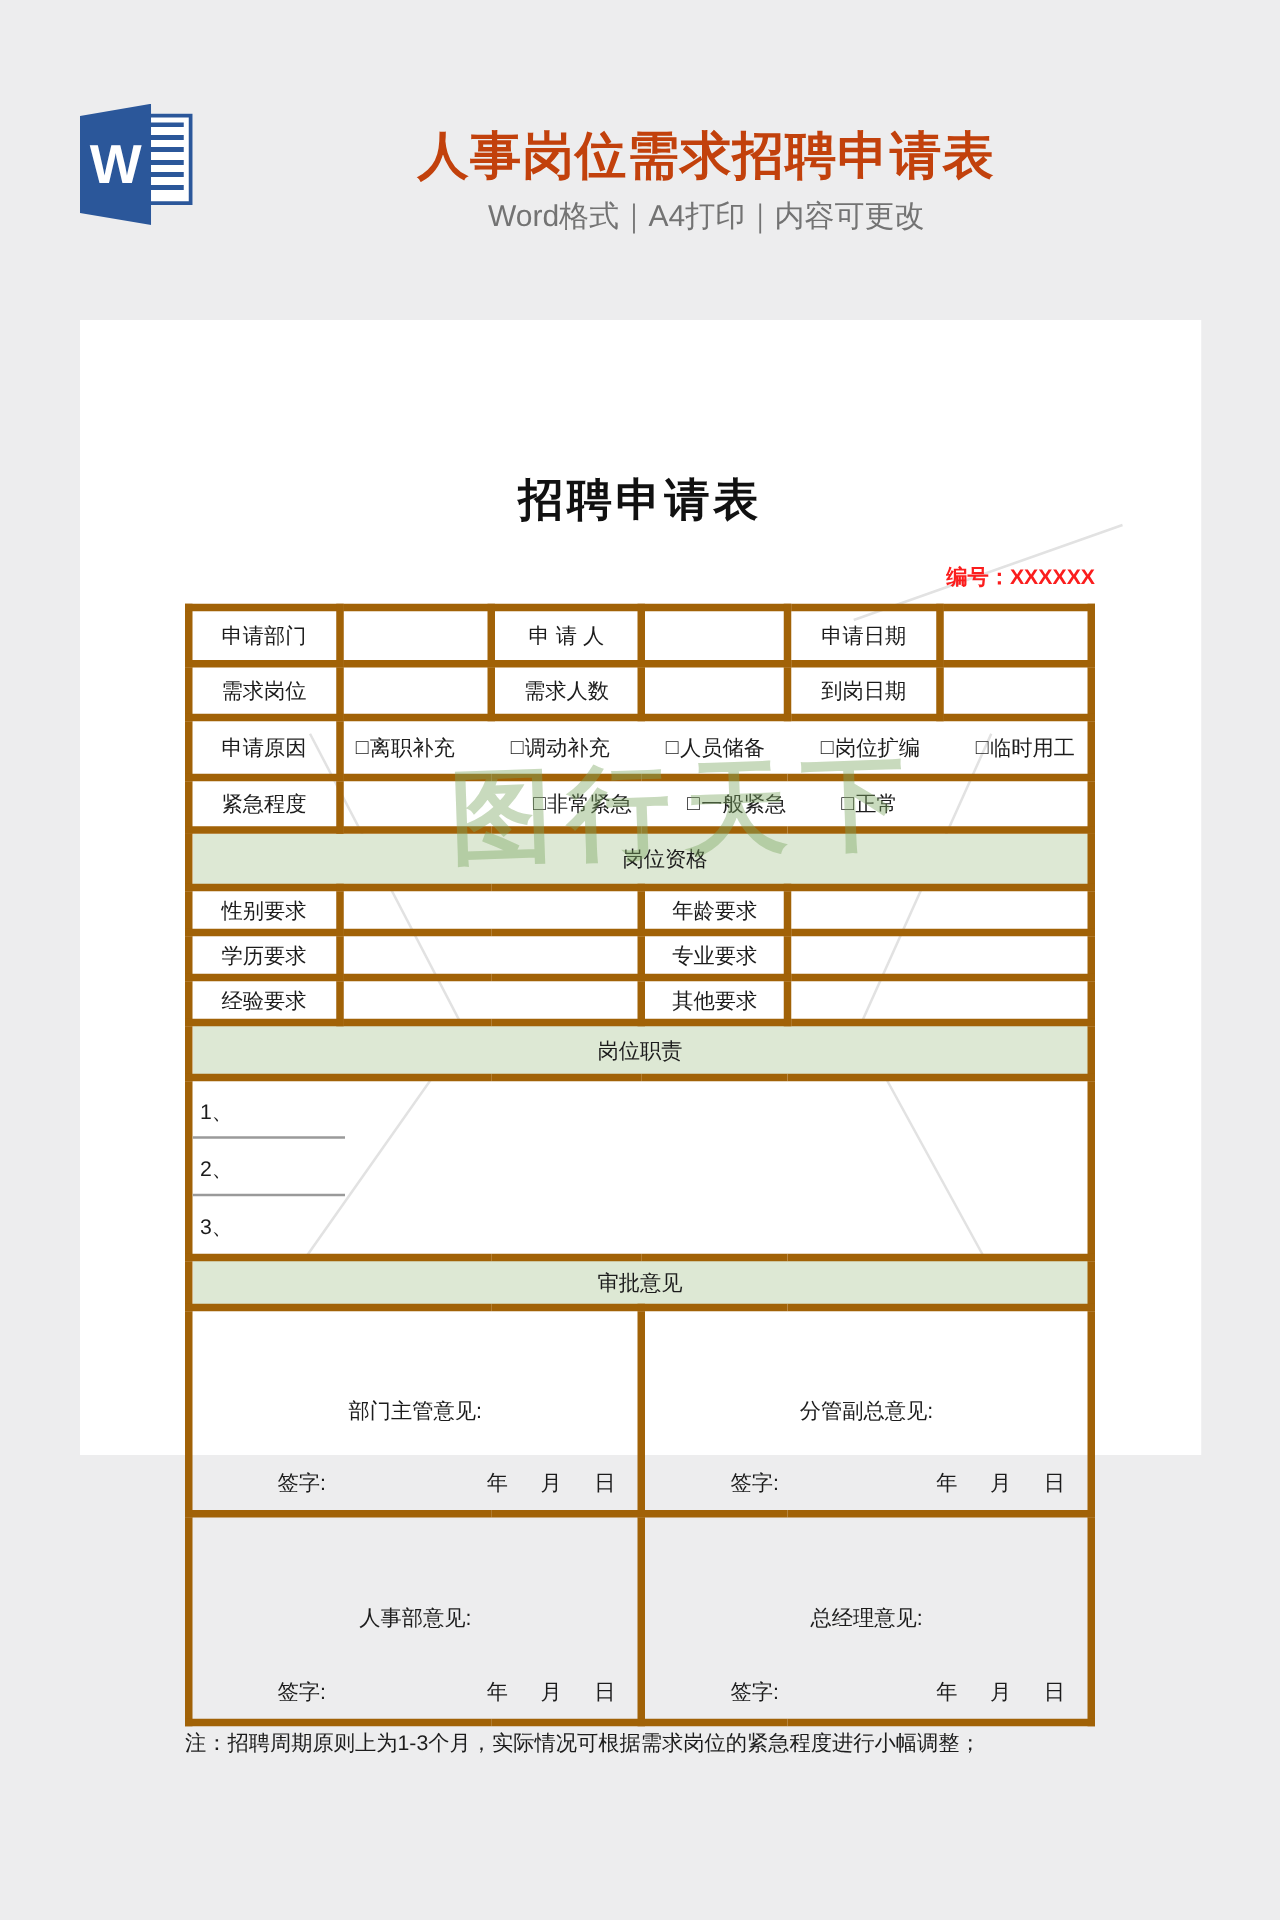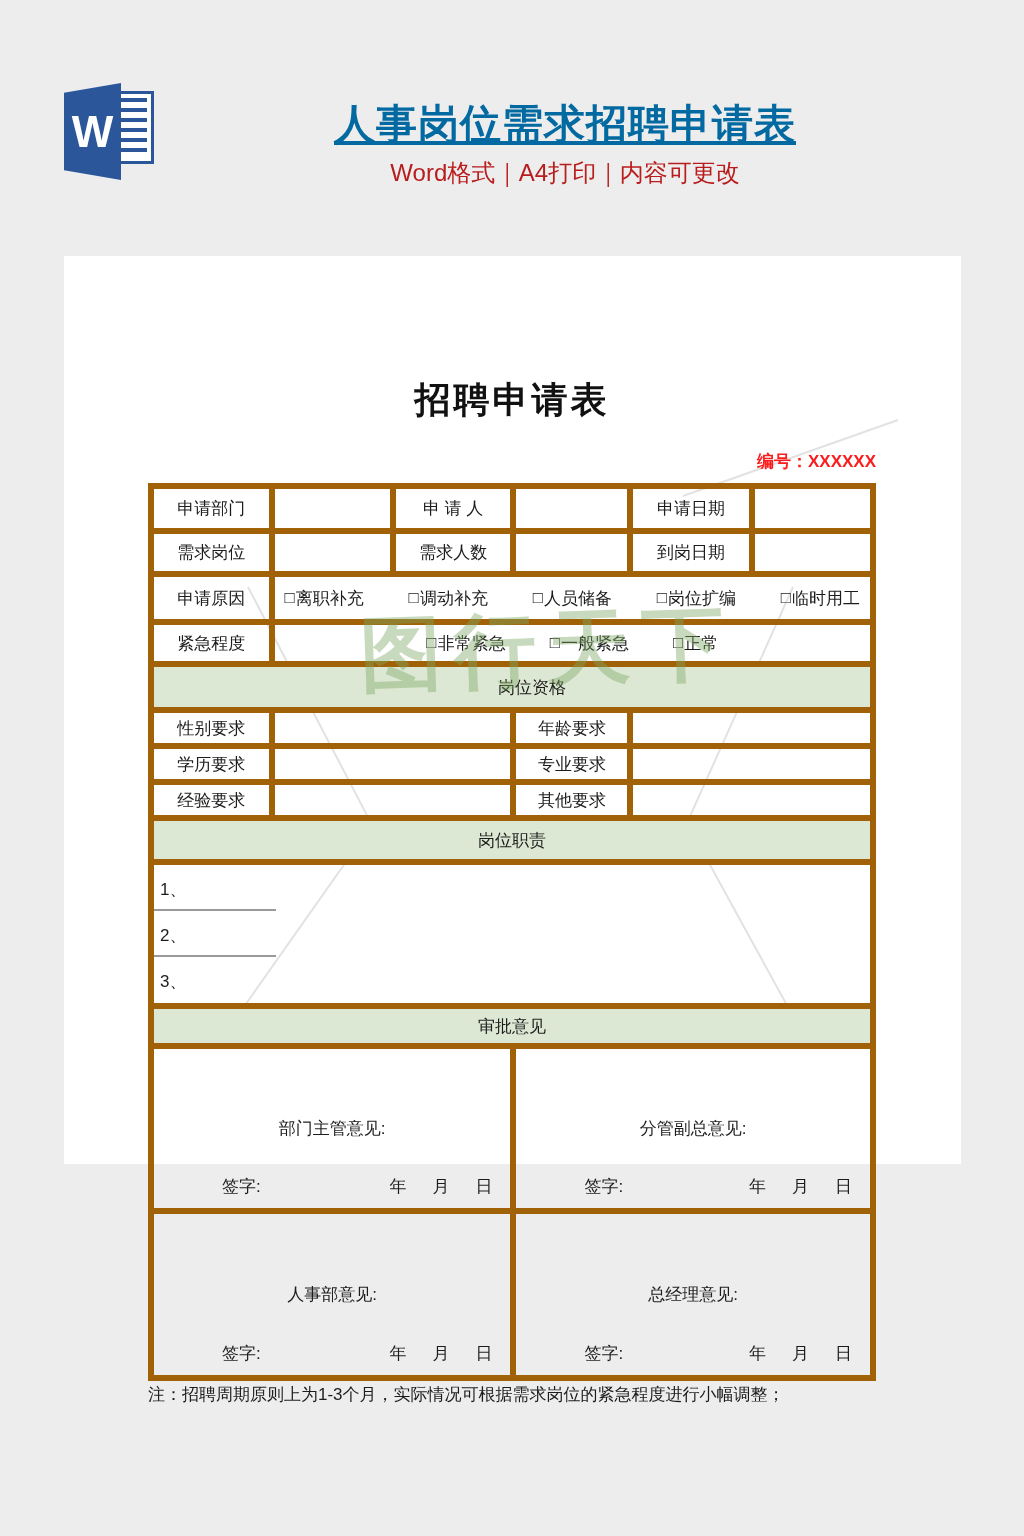--- a/index.html
+++ b/index.html
@@ -25,25 +25,25 @@
     position:absolute; left:0; top:0; width:57px; height:97px; background:#2b579a; z-index:2;
     clip-path:polygon(0 10%, 100% 0, 100% 100%, 0 90%);
     display:flex; align-items:center; justify-content:center;
   }
   .word-icon .panel .w {
     color:#ffffff; font-size:44px; font-weight:bold; line-height:1;
   }
 
   .banner-title {
     position:absolute; left:165px; top:97px; width:800px; text-align:center;
-    font-size:41px; font-weight:bold; color:#0369a1; letter-spacing:1px; white-space:nowrap;text-decoration:underline;
+    font-size:41px; font-weight:bold; color:#c2410c; letter-spacing:1px; white-space:nowrap;
   }
   .banner-sub {
     position:absolute; left:165px; top:157px; width:800px; text-align:center;
-    font-size:24px; color:#b91c1c; white-space:nowrap;
+    font-size:24px; color:#737373; white-space:nowrap;
   }
 
   
   .page {
     position:absolute; left:64px; top:256px; width:897px; height:908px;
     background:#ffffff;
   }
   .wm-lines { position:absolute; left:0; top:0; width:897px; height:1264px; pointer-events:none; }
 
   .doc-title {

